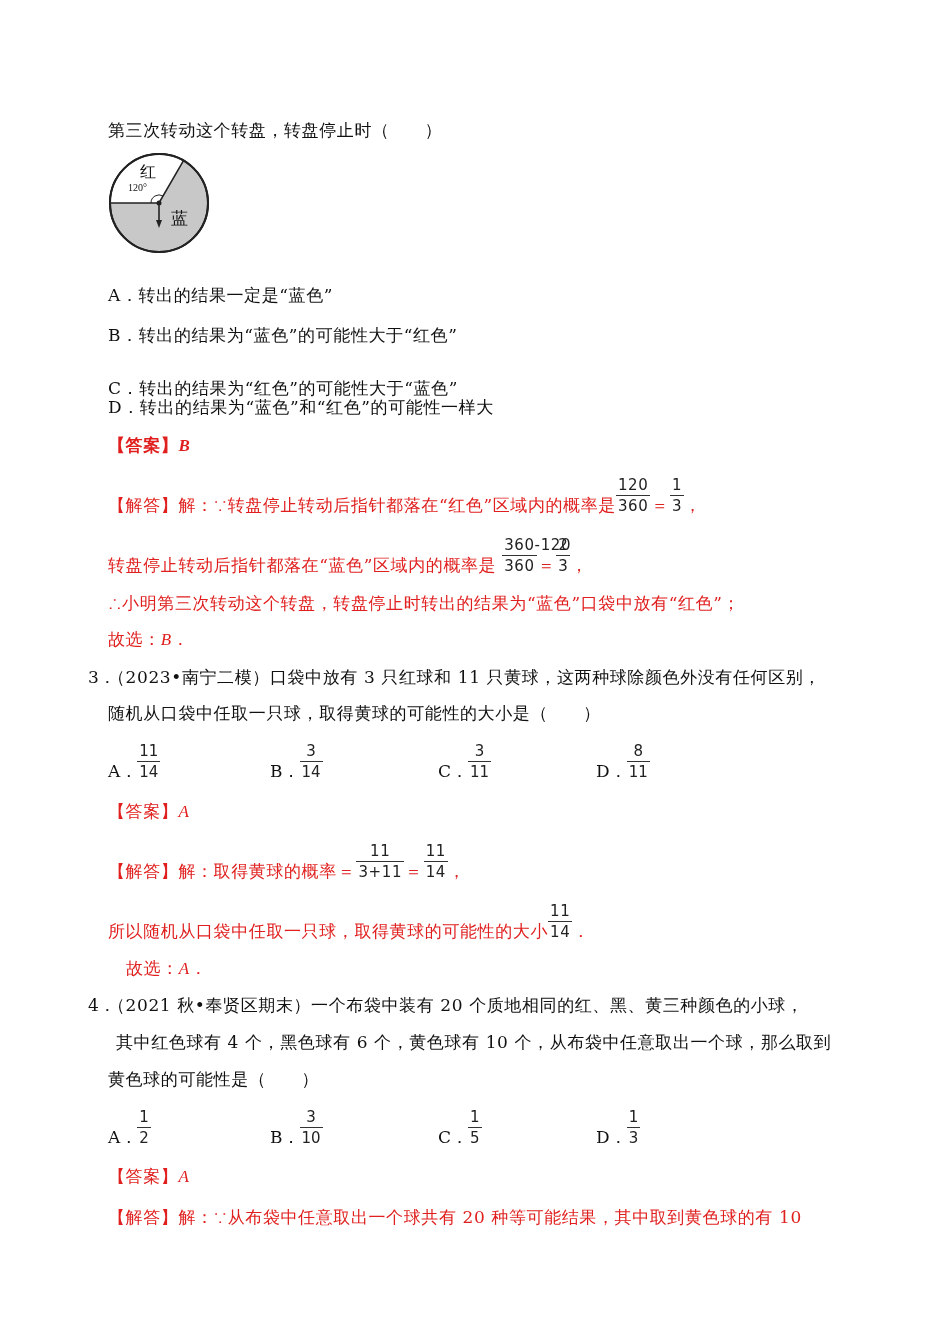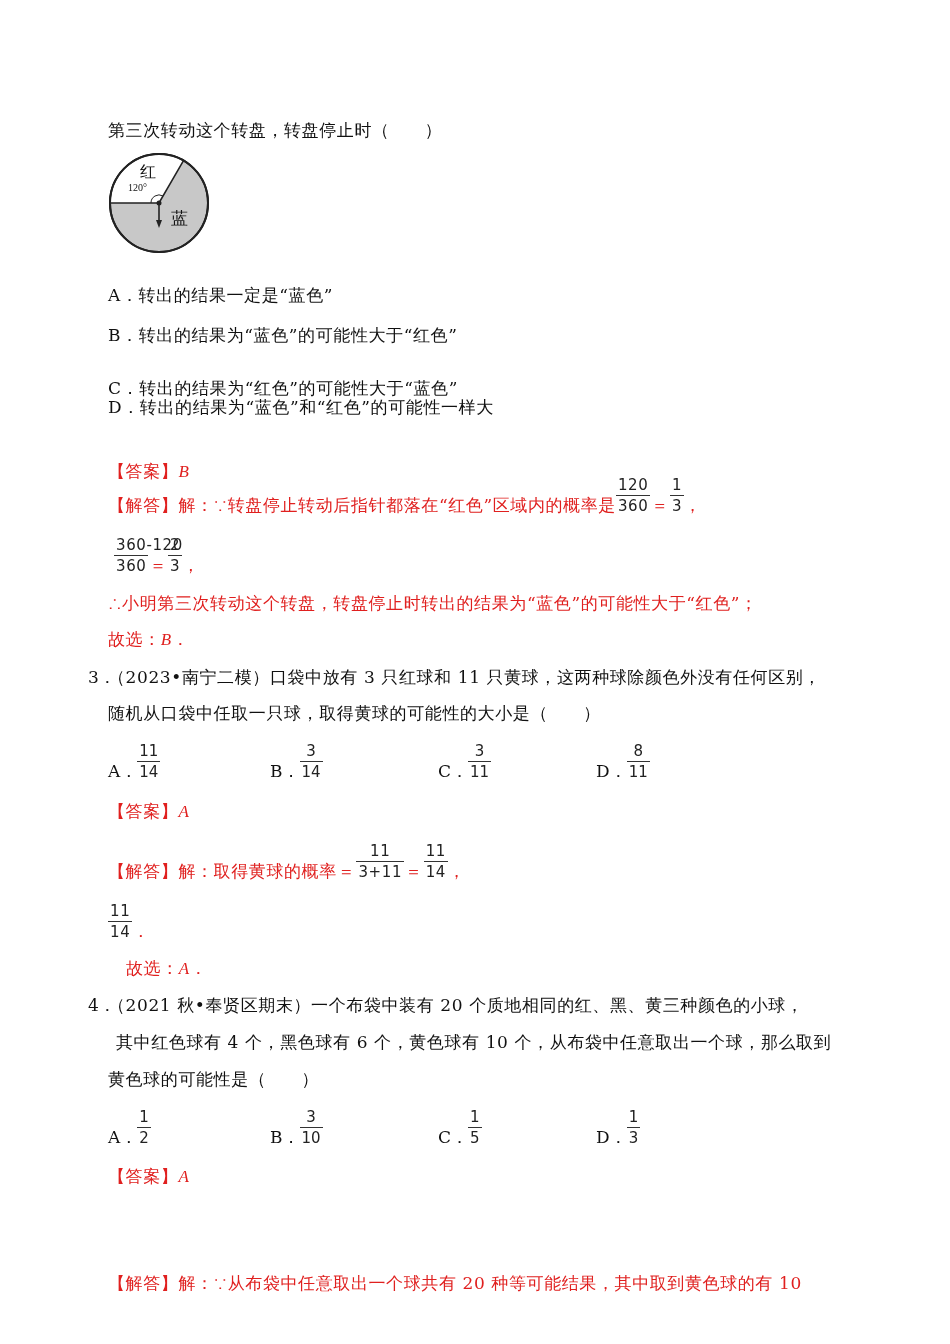--- a/index.html
+++ b/index.html
@@ -60,33 +60,33 @@
 <div class="line" style="top:324px;">
   <span>B．</span><span>转出的结果为“蓝色”的可能性大于“红色”</span>
 </div>
 <div class="line" style="top:360px;margin-top:17px;">
   <span>C．</span><span>转出的结果为“红色”的可能性大于“蓝色”</span>
 </div>
 <div class="line" style="top:396px;">
   <span>D．</span><span>转出的结果为“蓝色”和“红色”的可能性一样大</span>
 </div>
 
-<div class="line red" style="top:460px;">
+<div class="line red" style="top:434px;font-weight:bold;">
   <span>【答案】</span><span class="italic">B</span>
 </div>
 
 <div class="line red" style="top:494px;">
   <span>【解答】</span><span>解：∵转盘停止转动后指针都落在“红色”区域内的概率是</span><span class="frac"><span class="n">120</span><span class="d">360</span></span><span class="eq">＝</span><span class="frac"><span class="n">1</span><span class="d">3</span></span><span>，</span>
 </div>
 
 <div class="line red" style="top:554px;">
-  <span style="display:inline-block;width:6px;"></span><span class="frac"><span class="n">360-120</span><span class="d">360</span></span><span class="eq">＝</span><span class="frac"><span class="n">2</span><span class="d">3</span></span><span>，</span>
+  <span>转盘停止转动后指针都落在“蓝色”区域内的概率是</span><span style="display:inline-block;width:6px;"></span><span class="frac"><span class="n">360-120</span><span class="d">360</span></span><span class="eq">＝</span><span class="frac"><span class="n">2</span><span class="d">3</span></span><span>，</span>
 </div>
 
-<div class="line red" style="top:592px;">∴小明第三次转动这个转盘，转盘停止时转出的结果为“蓝色”的可能性大于“红色”；</div>
+<div class="line red" style="top:592px;">∴小明第三次转动这个转盘，转盘停止时转出的结果为“蓝色”口袋中放有“红色”；</div>
 
 <div class="line red" style="top:628px;">
   <span>故选：</span><span class="italic">B</span><span>．</span>
 </div>
 
 <div class="num" style="top:666px;">3．</div>
 <div class="line" style="top:666px;">（2023•南宁二模）口袋中放有 3 只红球和 11 只黄球，这两种球除颜色外没有任何区别，</div>
 <div class="line" style="top:702px;">随机从口袋中任取一只球，取得黄球的可能性的大小是（　　）</div>
 
 <div class="opts" style="top:760px;">
@@ -106,21 +106,21 @@
 
 <div class="line red" style="top:800px;">
   <span>【答案】</span><span class="italic">A</span>
 </div>
 
 <div class="line red" style="top:860px;">
   <span>【解答】</span><span>解：取得黄球的概率</span><span class="eq">＝</span><span class="frac"><span class="n">11</span><span class="d">3+11</span></span><span class="eq">＝</span><span class="frac"><span class="n">11</span><span class="d">14</span></span><span>，</span>
 </div>
 
 <div class="line red" style="top:920px;">
-  <span class="frac"><span class="n">11</span><span class="d">14</span></span><span>．</span>
+  <span>所以随机从口袋中任取一只球，取得黄球的可能性的大小</span><span class="frac"><span class="n">11</span><span class="d">14</span></span><span>．</span>
 </div>
 
 <div class="line red" style="top:957px;margin-left:18px;">
   <span>故选：</span><span class="italic">A</span><span>．</span>
 </div>
 
 <div class="num" style="top:994px;">4．</div>
 <div class="line" style="top:994px;">（2021 秋•奉贤区期末）一个布袋中装有 20 个质地相同的红、黑、黄三种颜色的小球，</div>
 <div class="line" style="top:1031px;margin-left:8px;">其中红色球有 4 个，黑色球有 6 个，黄色球有 10 个，从布袋中任意取出一个球，那么取到</div>
 <div class="line" style="top:1068px;">黄色球的可能性是（　　）</div>
@@ -137,15 +137,15 @@
   </div>
   <div class="opt" style="left:488px;">
     <span>D．</span><span class="frac"><span class="n">1</span><span class="d">3</span></span>
   </div>
 </div>
 
 <div class="line red" style="top:1165px;">
   <span>【答案】</span><span class="italic">A</span>
 </div>
 
-<div class="line red" style="top:1272px;">
+<div class="line red" style="top:1206px;">
   <span>【解答】</span><span>解：∵从布袋中任意取出一个球共有 20 种等可能结果，其中取到黄色球的有 10</span>
 </div>
 
 </body></html>

